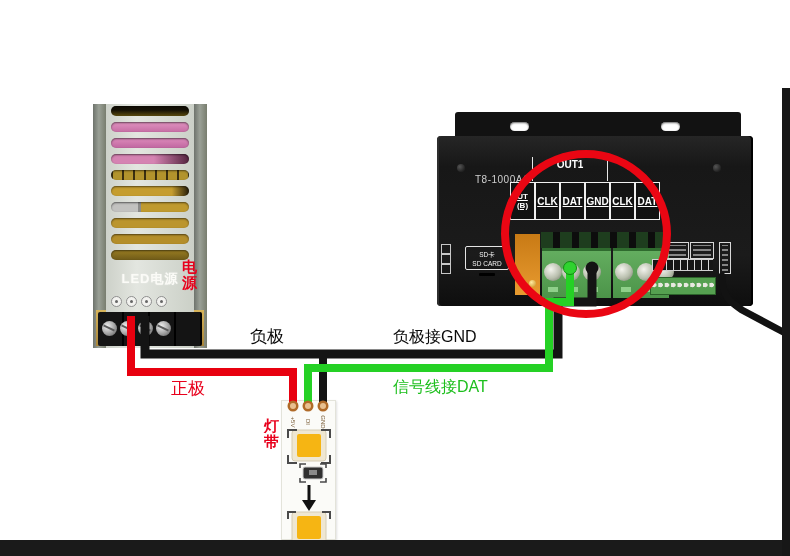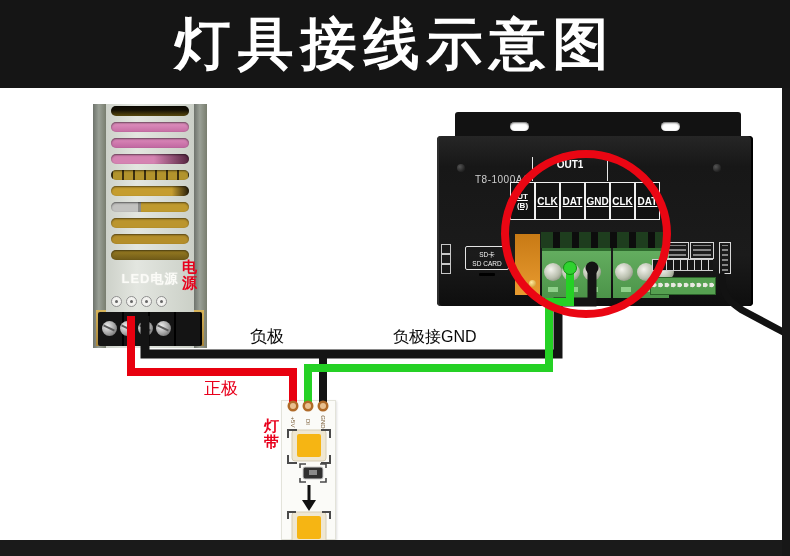--- a/index.html
+++ b/index.html
@@ -229,25 +229,23 @@
     <g>
       <rect x="292" y="512" width="34" height="31" rx="3" fill="#efe7d2" stroke="#d5ccb4"></rect>
       <rect x="297" y="516" width="24" height="23" rx="2" fill="#f6b513"></rect>
       <path d="M288,519 V512 H296 M322,512 H330 V519" fill="none" stroke="#4a4a4a" stroke-width="2"></path>
     </g>
   </svg>
 
   <div class="abs vtext" style="left:181px;top:259px;">电源</div>
   <div class="abs wirelabel blk" style="left:250px;top:325px;font-size:17px;">负极</div>
   <div class="abs wirelabel blk" style="left:393px;top:327px;font-size:16px;">负极接GND</div>
-  <div class="abs wirelabel red" style="left:204px;top:377px;font-size:17px;">正极</div>
+  <div class="abs wirelabel red" style="left:171px;top:377px;font-size:17px;">正极</div>
+  <div class="abs wirelabel grn" style="left:393px;top:377px;font-size:16px;">信号线接DAT</div>
   <div class="abs vtext" style="left:263px;top:418px;">灯带</div>
   <div class="abs padlabel" style="left:285px;top:418px;">+5V</div>
   <div class="abs padlabel" style="left:300px;top:418px;">DI</div>
   <div class="abs padlabel" style="left:315px;top:418px;">GND</div>
 
-  <div id="top-banner" class="abs">
-    <span class="t">灯具接线示意图</span>
-  </div>
   <div id="bottom-bar" class="abs"></div>
   <div id="right-bar" class="abs"></div>
 
 </div>
 
 </body></html>

